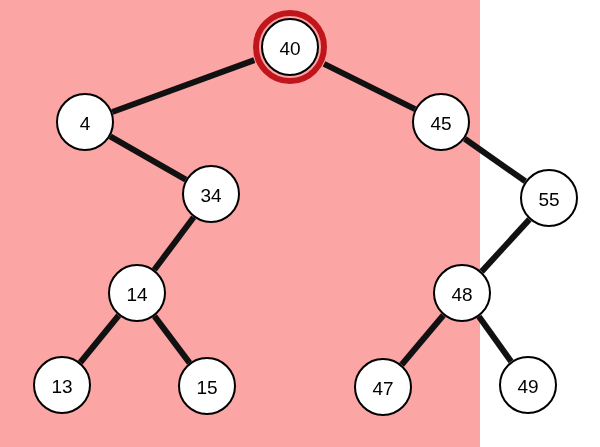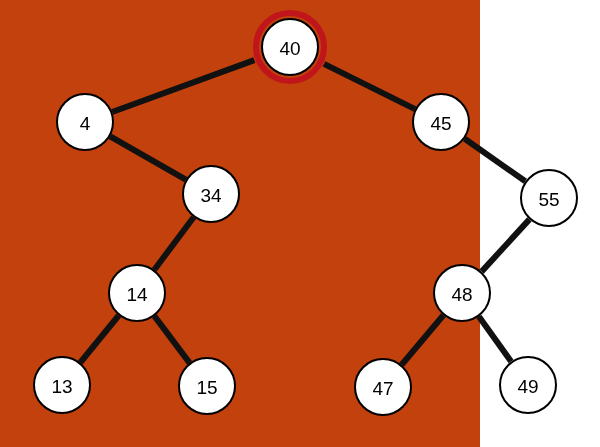--- a/index.html
+++ b/index.html
@@ -10,21 +10,21 @@
   body {
     width: 600px;
     height: 447px;
     font-family: "Liberation Sans", sans-serif;
     overflow: hidden;
   }
   #tree-figure {
     position: relative;
     width: 480px;
     height: 447px;
-    background: #c2410c;
+    background: #fca5a5;
   }
   #tree-svg {
     position: absolute;
     top: 0;
     left: 0;
     width: 600px;
     height: 447px;
   }
   .edge-line {
     stroke: #111111;

